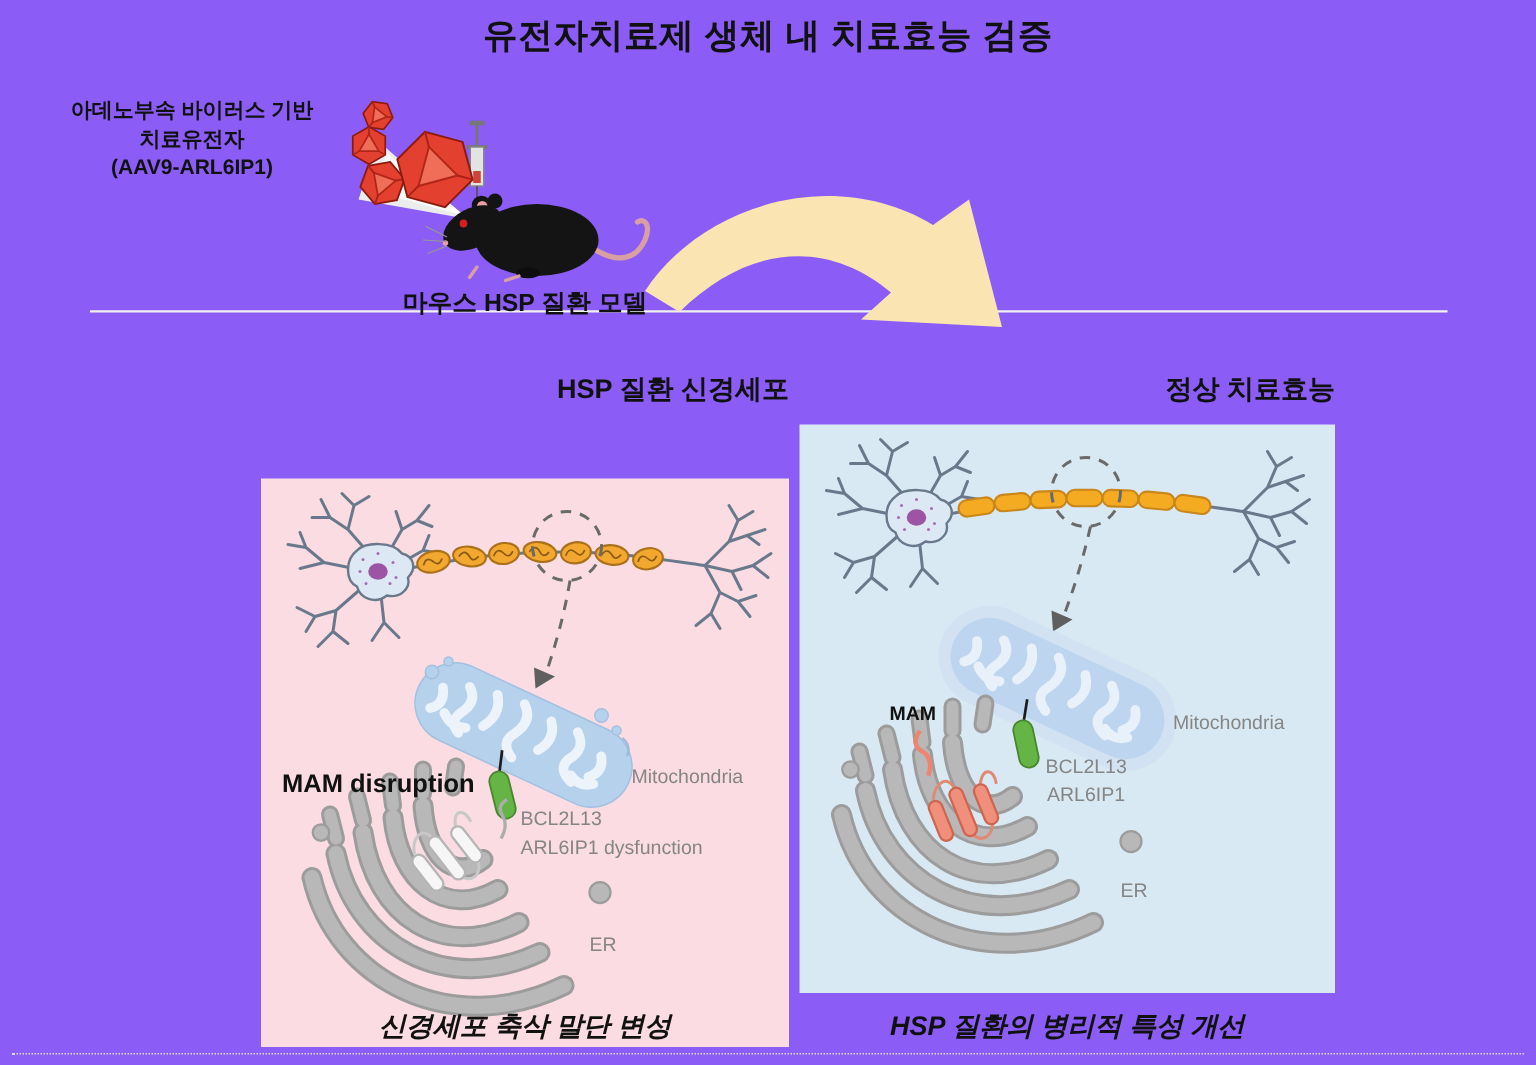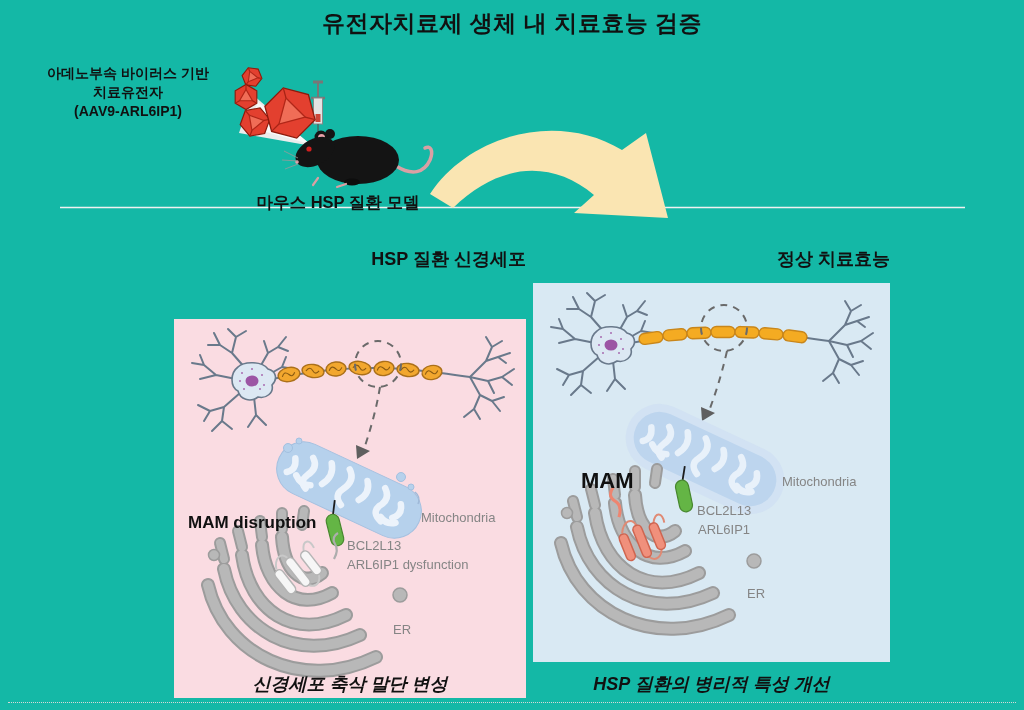--- a/index.html
+++ b/index.html
@@ -1,21 +1,21 @@
 <!DOCTYPE html>
 <html><head>
 <meta charset="utf-8">
 <style>
   html,body{margin:0;padding:0;background:#fff;}
-  #stage{position:relative;width:1024px;height:710px;background:#14b8a6;overflow:hidden;
+  #stage{position:relative;width:1024px;height:710px;background:#8b5cf6;overflow:hidden;
          font-family:"Liberation Sans","DejaVu Sans",sans-serif;color:#111;}
   .abs{position:absolute;}
   #title{top:8px;left:0;width:1024px;text-align:center;font-size:23px;font-weight:bold;letter-spacing:0.5px;}
   #virus-label{left:2px;top:64px;width:252px;text-align:center;font-size:14px;font-weight:bold;line-height:1.35;}
-  #mouse-label{left:216px;top:192px;width:244px;text-align:center;font-size:16.5px;font-weight:bold;line-height:1.3;}
+  #mouse-label{left:228px;top:192px;width:244px;text-align:center;font-size:16.5px;font-weight:bold;line-height:1.3;}
   .panel-header{top:247px;text-align:right;font-size:18px;font-weight:bold;}
   #header-left{left:174px;width:352px;}
   #header-right{left:533px;width:357px;}
   .panel{top:283px;height:379px;}
   #panel-left{left:174px;width:352px;background:#fadce2;margin-top:36px;}
   #panel-right{left:533px;width:357px;background:#d9e9f3;}
   .panel svg{position:absolute;left:0;top:0;}
   .glabel{position:absolute;font-size:13px;color:#858585;white-space:nowrap;}
   .blabel{position:absolute;font-size:17px;font-weight:bold;color:#111;white-space:nowrap;}
   .caption{top:672px;text-align:center;font-size:18px;font-weight:bold;font-style:italic;}
@@ -363,21 +363,21 @@
         <path d="M-16,-30 q8,-10 2,-17 q-5,-7 4,-13" stroke="#ee8570" stroke-width="3" fill="none"></path>
         <path d="M-19,-14 C-14,-24 -4,-26 -3,-16" stroke="#e08a74" stroke-width="2" fill="none"></path>
         <path d="M-3,18 C2,26 10,22 12,14" stroke="#e08a74" stroke-width="2" fill="none"></path>
         <path d="M14,-12 C20,-22 26,-18 24,-8" stroke="#e08a74" stroke-width="2" fill="none"></path>
         <rect x="-24" y="-13" width="9" height="28" rx="4.5" fill="#f0907c" stroke="#cf6550" stroke-width="1.5"></rect>
         <rect x="-8" y="-16" width="9" height="34" rx="4.5" fill="#f0907c" stroke="#cf6550" stroke-width="1.5"></rect>
         <rect x="8" y="-12" width="9" height="28" rx="4.5" fill="#f0907c" stroke="#cf6550" stroke-width="1.5"></rect>
       </g>
     </svg>
 
-    <div class="blabel" style="left:48px;top:185px;font-size:22px">MAM</div>
+    <div class="blabel" style="left:60px;top:185px;font-size:13px">MAM</div>
     <div class="glabel" style="left:249px;top:191px">Mitochondria</div>
     <div class="glabel" style="left:164px;top:220px">BCL2L13</div>
     <div class="glabel" style="left:165px;top:239px">ARL6IP1</div>
     <div class="glabel" style="left:214px;top:303px">ER</div>
   </div>
 
   <div class="abs caption" id="caption-left">신경세포 축삭 말단 변성</div>
   <div class="abs caption" id="caption-right">HSP 질환의 병리적 특성 개선</div>
 
   <div class="abs" id="bottom-rule"></div>

